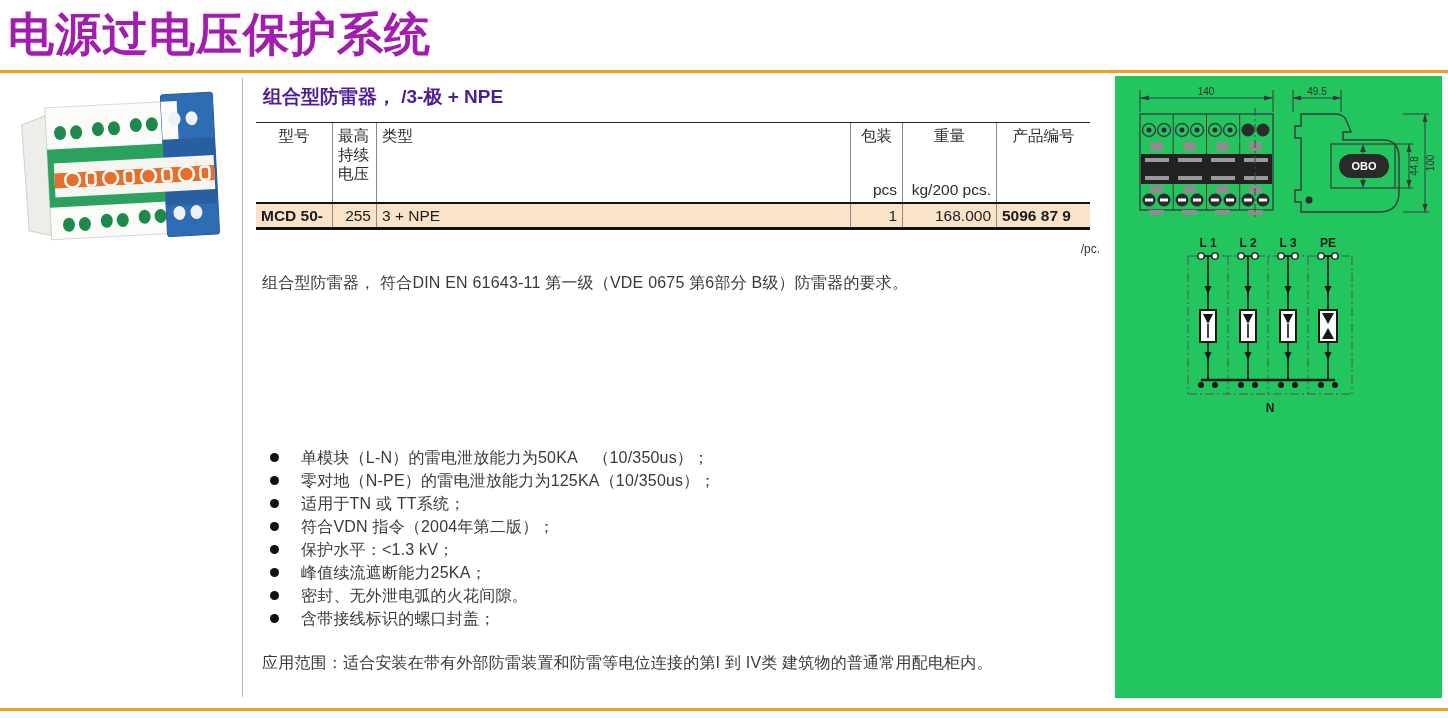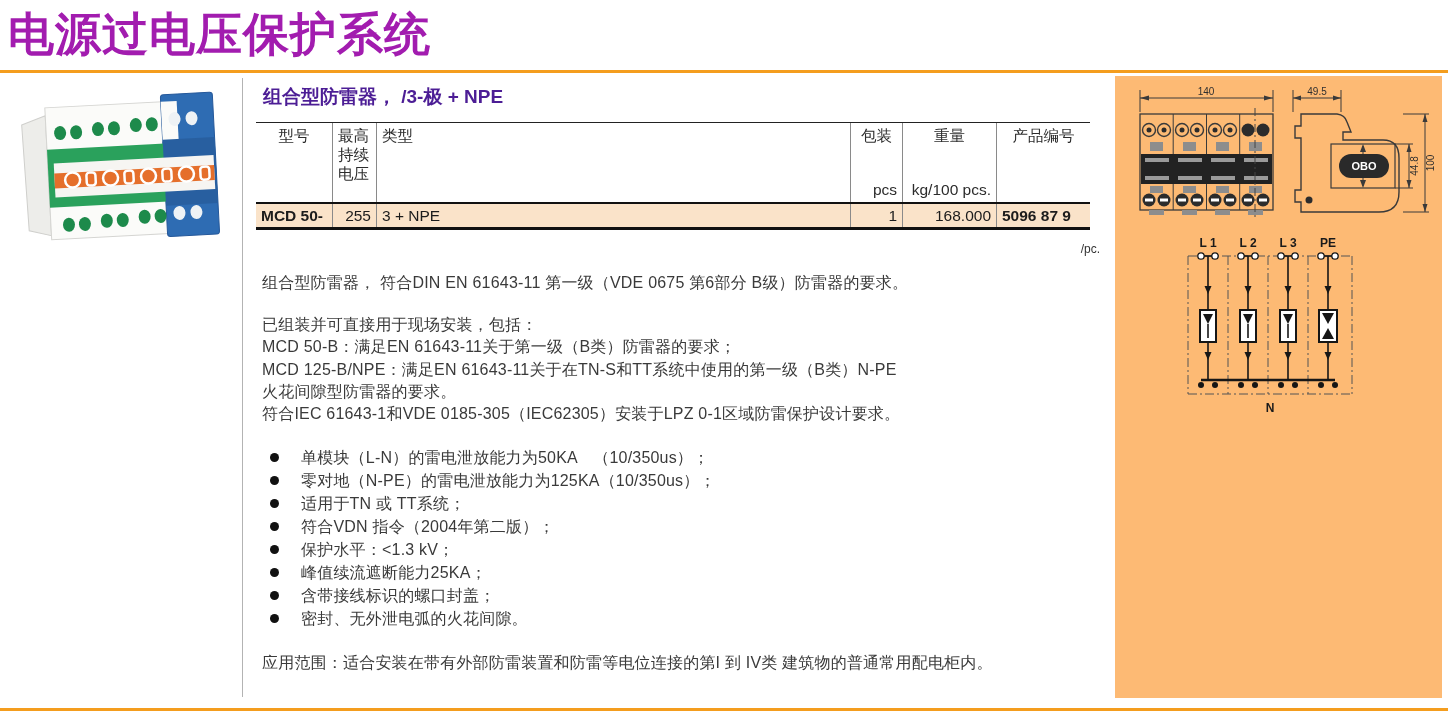--- a/index.html
+++ b/index.html
@@ -44,21 +44,21 @@
 
   .body-text { font-size:16px; line-height:22.3px; color:#3a3a3a; letter-spacing:0.2px; }
   .para1 { position:absolute; left:262px; top:272px; width:850px; }
   .para2 { position:absolute; left:262px; top:314px; width:850px; }
   .bullets { position:absolute; left:262px; top:447px; width:850px; }
   .bullet-row { display:flex; align-items:flex-start; height:23px; }
   .bullet-dot { width:9px; height:9px; border-radius:50%; background:#111; margin:6px 22px 0 8px; flex:none; }
   .application { position:absolute; left:262px; top:652px; width:860px; }
 
   
-  .tech-panel { position:absolute; left:1115px; top:76px; width:327px; height:622px; background:#fdba74; }
+  .tech-panel { position:absolute; left:1115px; top:76px; width:327px; height:622px; background:#22c55e; }
   .svg-front   { position:absolute; left:18px;  top:8px; }
   .svg-side    { position:absolute; left:172px; top:8px; }
   .svg-circuit { position:absolute; left:62px;  top:158px; }
   .draw-stroke { stroke:#3a3a3a; fill:none; }
   .dim-text { font-size:10px; fill:#2f2f2f; font-family:"Liberation Sans",sans-serif; }
   .cir-label { font-size:12px; font-weight:bold; fill:#1a1a1a; font-family:"Liberation Sans",sans-serif; }
 </style>
 </head>
 <body>
 
@@ -119,45 +119,38 @@
     <div class="thead">
       <div class="pcell cw1 hc-center">型号</div>
       <div class="pcell cw2 hc-wrap">最高持续电压</div>
       <div class="pcell cw3">类型</div>
       <div class="pcell cw4 hc-split">
         <span class="hc-center">包装</span>
         <span class="unit">pcs</span>
       </div>
       <div class="pcell cw5 hc-split">
         <span class="hc-center">重量</span>
-        <span class="unit">kg/100 pcs.</span>
+        <span class="unit">kg/200 pcs.</span>
       </div>
       <div class="pcell cw6 hc-center">产品编号</div>
     </div>
     <div class="trow">
       <div class="pcell cw1 tr-bold">MCD 50-B 3+1</div>
       <div class="pcell cw2 tr-right">255</div>
       <div class="pcell cw3">3 + NPE</div>
       <div class="pcell cw4 tr-right">1</div>
       <div class="pcell cw5 tr-right">168.000</div>
       <div class="pcell cw6 tr-bold">5096 87 9</div>
     </div>
   </div>
 
   <div class="unit-note">/pc.</div>
 
   <div class="body-text para1">组合型防雷器， 符合DIN EN 61643-11 第一级（VDE 0675 第6部分 B级）防雷器的要求。</div>
 
-  <div class="body-text para2">
-    <div>已组装并可直接用于现场安装，包括：</div>
-    <div>MCD 50-B：满足EN 61643-11关于第一级（B类）防雷器的要求；</div>
-    <div>MCD 125-B/NPE：满足EN 61643-11关于在TN-S和TT系统中使用的第一级（B类）N-PE</div>
-    <div>火花间隙型防雷器的要求。</div>
-    <div>符合IEC 61643-1和VDE 0185-305（IEC62305）安装于LPZ 0-1区域防雷保护设计要求。</div>
-  </div>
 
   <div class="body-text bullets">
     <div class="bullet-row">
         <span class="bullet-dot"></span>
         <span>单模块（L-N）的雷电泄放能力为50KA　（10/350us）；</span>
       </div>
     <div class="bullet-row">
         <span class="bullet-dot"></span>
         <span>零对地（N-PE）的雷电泄放能力为125KA（10/350us）；</span>
       </div>
@@ -172,25 +165,25 @@
     <div class="bullet-row">
         <span class="bullet-dot"></span>
         <span>保护水平：&lt;1.3 kV；</span>
       </div>
     <div class="bullet-row">
         <span class="bullet-dot"></span>
         <span>峰值续流遮断能力25KA；</span>
       </div>
     <div class="bullet-row">
         <span class="bullet-dot"></span>
+        <span>密封、无外泄电弧的火花间隙。</span>
+      </div>
+    <div class="bullet-row">
+        <span class="bullet-dot"></span>
         <span>含带接线标识的螺口封盖；</span>
-      </div>
-    <div class="bullet-row">
-        <span class="bullet-dot"></span>
-        <span>密封、无外泄电弧的火花间隙。</span>
       </div>
   </div>
 
   <div class="body-text application">应用范围：适合安装在带有外部防雷装置和防雷等电位连接的第I 到 IV类 建筑物的普通常用配电柜内。</div>
 
   <div class="tech-panel">
 
     <svg class="svg-front" width="155" height="138" viewBox="0 0 155 138">
       <g class="draw-stroke" stroke-width="1">
         <line x1="7" y1="6" x2="7" y2="28"></line>

